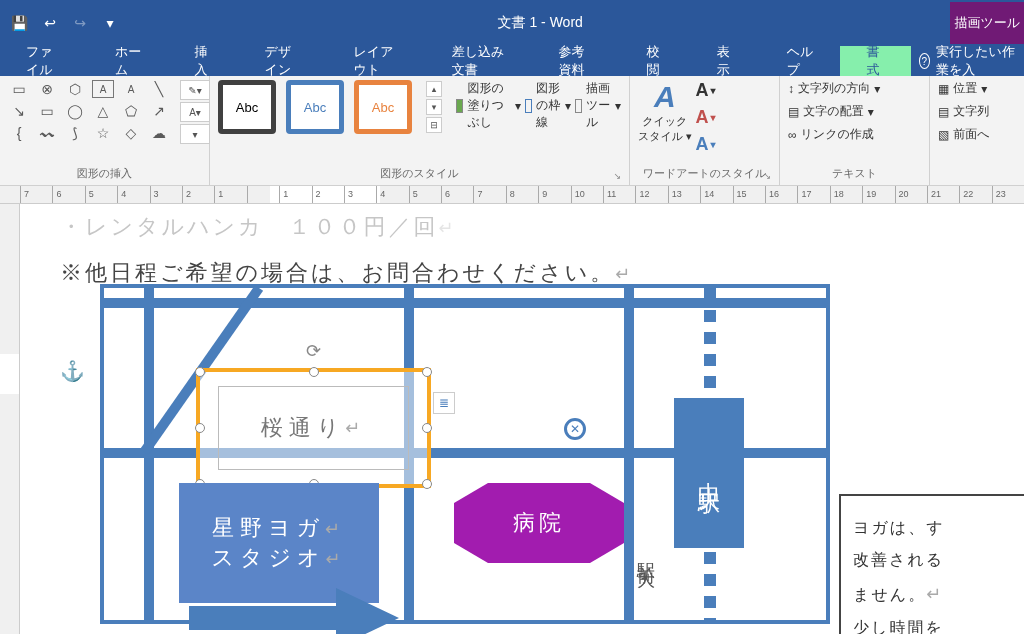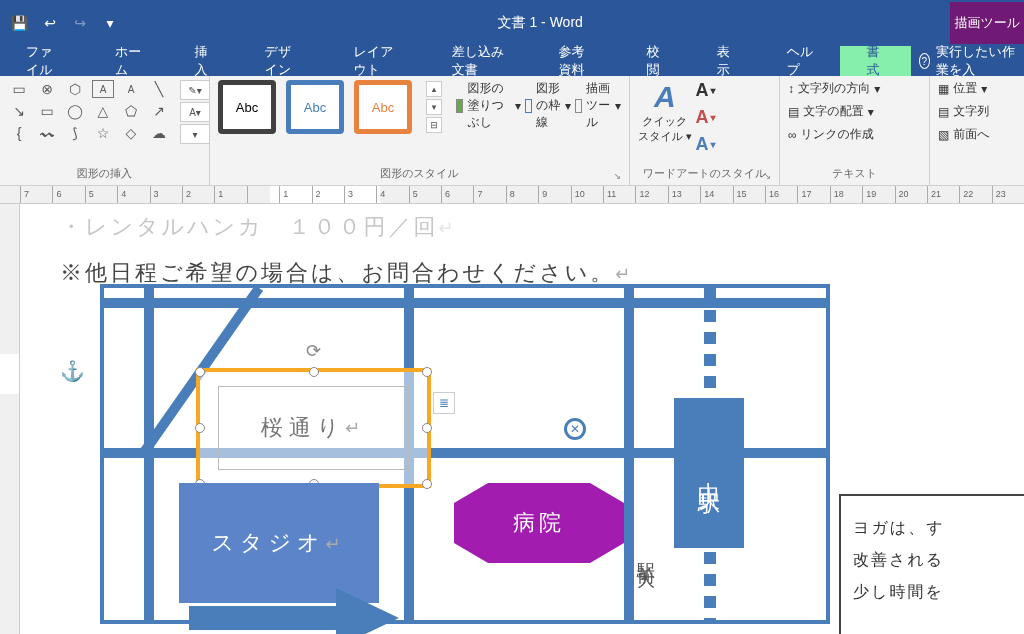--- a/index.html
+++ b/index.html
@@ -361,32 +361,34 @@
         <div class="handle" style="right:-5px;top:-5px"></div>
         <div class="handle" style="left:-5px;top:50%;margin-top:-5px"></div>
         <div class="handle" style="right:-5px;top:50%;margin-top:-5px"></div>
         <div class="handle" style="left:-5px;bottom:-5px"></div>
         <div class="handle" style="left:50%;bottom:-5px;margin-left:-5px"></div>
         <div class="handle" style="right:-5px;bottom:-5px"></div>
         <div class="layout-btn">≣</div>
       </div>
 
       <div class="box-studio">
+        <div><span>星野ヨガ</span><span class="para-mark">↵</span></div>
         <div><span>スタジオ</span><span class="para-mark">↵</span></div>
       </div>
       <div class="box-hosp">
           <span>病院</span>
         </div>
       <div class="box-station">
           <span>中央駅</span>
         </div>
       <div class="ekimae">駅前大</div>
       <div class="arrow-shape"></div>
     </div>
 
     <div class="sidebox">
       <div>ヨガは、す</div>
       <div>改善される</div>
+      <div><span>ません。</span><span class="para-mark">↵</span></div>
       <div>少し時間を</div>
 
     </div>
   </div>
 </div>
 
 </body></html>

